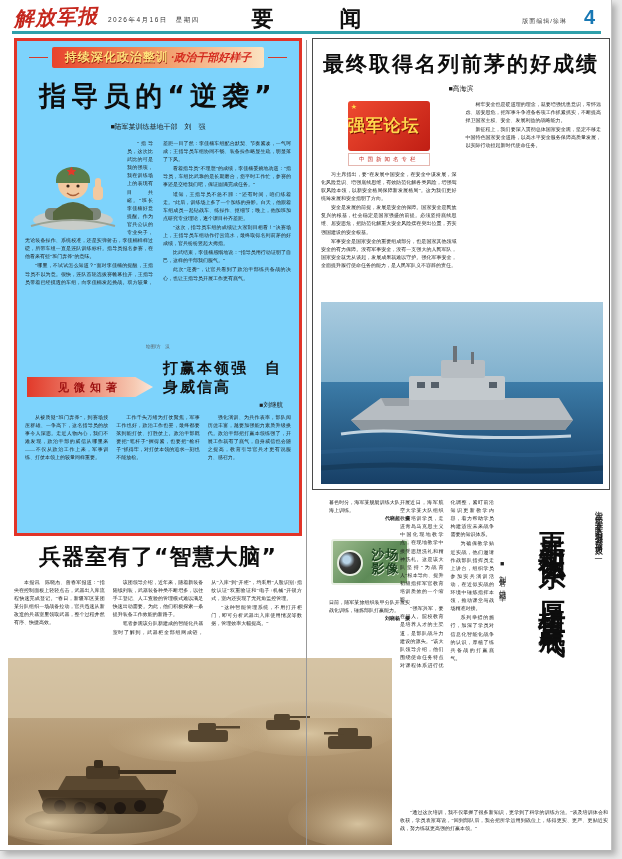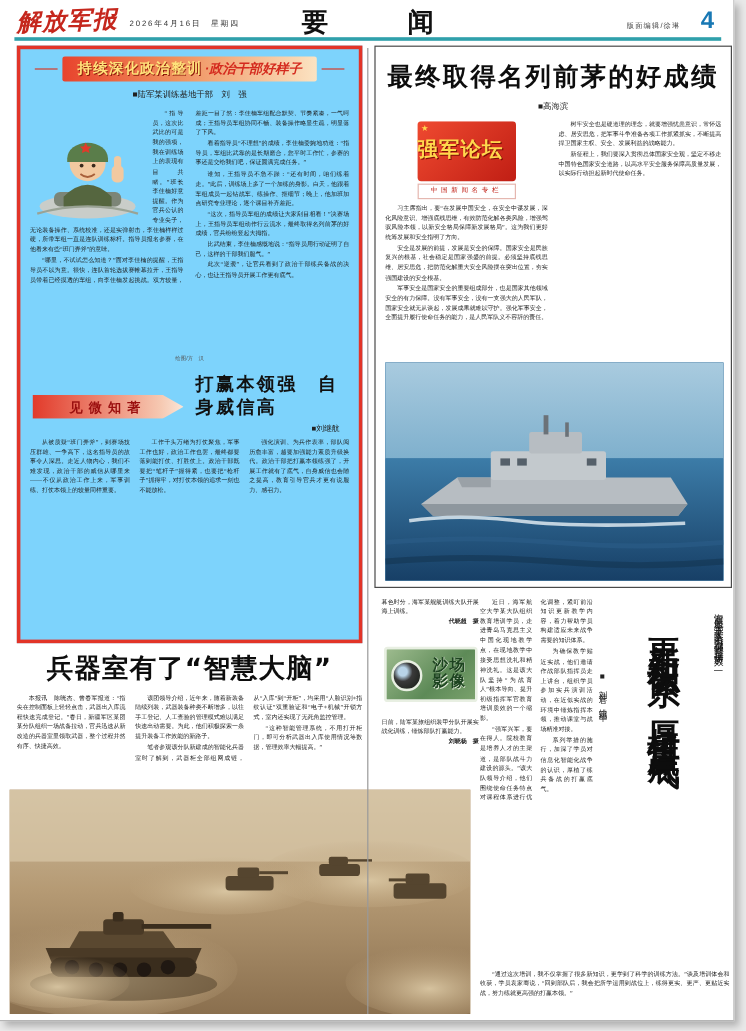--- a/index.html
+++ b/index.html
@@ -74,21 +74,21 @@
   .forum-logo { width:82px; height:50px; background:linear-gradient(135deg,#ef4a30,#c01e14); border-radius:3px;
               display:flex; align-items:center; justify-content:flex-start; margin:0 auto 2px; position:relative; }
   .forum-logo span { font-size:17px; font-weight:800; color:#ffd84d; letter-spacing:1px;
               text-shadow:1px 1px 0 #7e0f06; font-family:"DejaVu Sans",sans-serif; }
   .forum-logo::before { content:"★"; position:absolute; left:3px; top:1px; color:#ffd84d; font-size:7px; }
   .forum-sub { width:82px; margin:0 auto 5px; text-align:center; font-size:5.5px; color:#c01e14;
               letter-spacing:3px; border:1px solid #e5b7b0; padding:1px 0; }
   .ship-photo { width:282px; height:182px; margin-top:5px; overflow:hidden; background:#2e6f9e; }
 
   
-  .rb-colA { position:absolute; left:318px; top:499px; width:81px; }
+  .rb-colA { position:absolute; left:329px; top:499px; width:81px; }
   .caption { font-family:"Liberation Serif",serif; font-size:5px; line-height:1.6; color:#222; text-align:justify; }
   .credit { display:block; text-align:right; font-weight:bold; }
   .battle-label { width:78px; height:46px; margin:16px auto 14px; border-radius:3px; position:relative;
               background:linear-gradient(135deg,#9dbb8e,#5d8a57 60%,#7ba26d); border:2px solid #e8efe2;
               display:flex; align-items:center; justify-content:flex-end; padding-right:5px; }
   .battle-label .lens { position:absolute; left:4px; top:9px; width:26px; height:26px; border-radius:50%;
               background:radial-gradient(circle at 35% 35%, #b8d4e8 0 18%, #3a3a3a 40%, #141a12 100%);
               border:2px solid #e8efe2; }
   .battle-label .word { font-size:13px; font-weight:800; color:#1d4420; line-height:1.1; letter-spacing:1px;
               text-shadow:0.6px 0.6px 0 #dfe9d6; font-family:"DejaVu Sans",sans-serif; width:30px; }
@@ -123,20 +123,21 @@
 
   <div class="redbox">
     <div class="banner-row">
       <span class="banner-line"></span>
       <span class="lead-banner">
         <span class="b1">持续深化政治整训</span>
         <span class="b2">·政治干部好样子</span>
       </span>
       <span class="banner-line"></span>
     </div>
+    <div class="lead-title">指导员的“逆袭”</div>
     <div class="byline lead-byline">■陆军某训练基地干部　刘　强</div>
     <div class="lead-body bodytxt">
       <svg class="illustration" viewBox="0 0 96 92" xmlns="http://www.w3.org/2000/svg">
         <ellipse cx="48" cy="78" rx="40" ry="10" fill="#c9cdc9"></ellipse>
         <rect x="20" y="66" width="56" height="12" rx="5" fill="#7c8577"></rect>
         <path d="M28 70 Q48 50 68 70 L68 78 L28 78 Z" fill="#55663f"></path>
         <circle cx="48" cy="42" r="15" fill="#f2c9a0"></circle>
         <path d="M31 38 a17 13 0 0 1 34 0 l0 3 -34 0 Z" fill="#5a7d4a"></path>
         <path d="M45 30 l2 4 4 0 -3 3 1 4 -4 -2 -4 2 1 -4 -3 -3 4 0 Z" fill="#e03a2a" transform="scale(0.8) translate(13 1)"></path>
         <circle cx="43" cy="44" r="1.6" fill="#3a2a1c"></circle>

